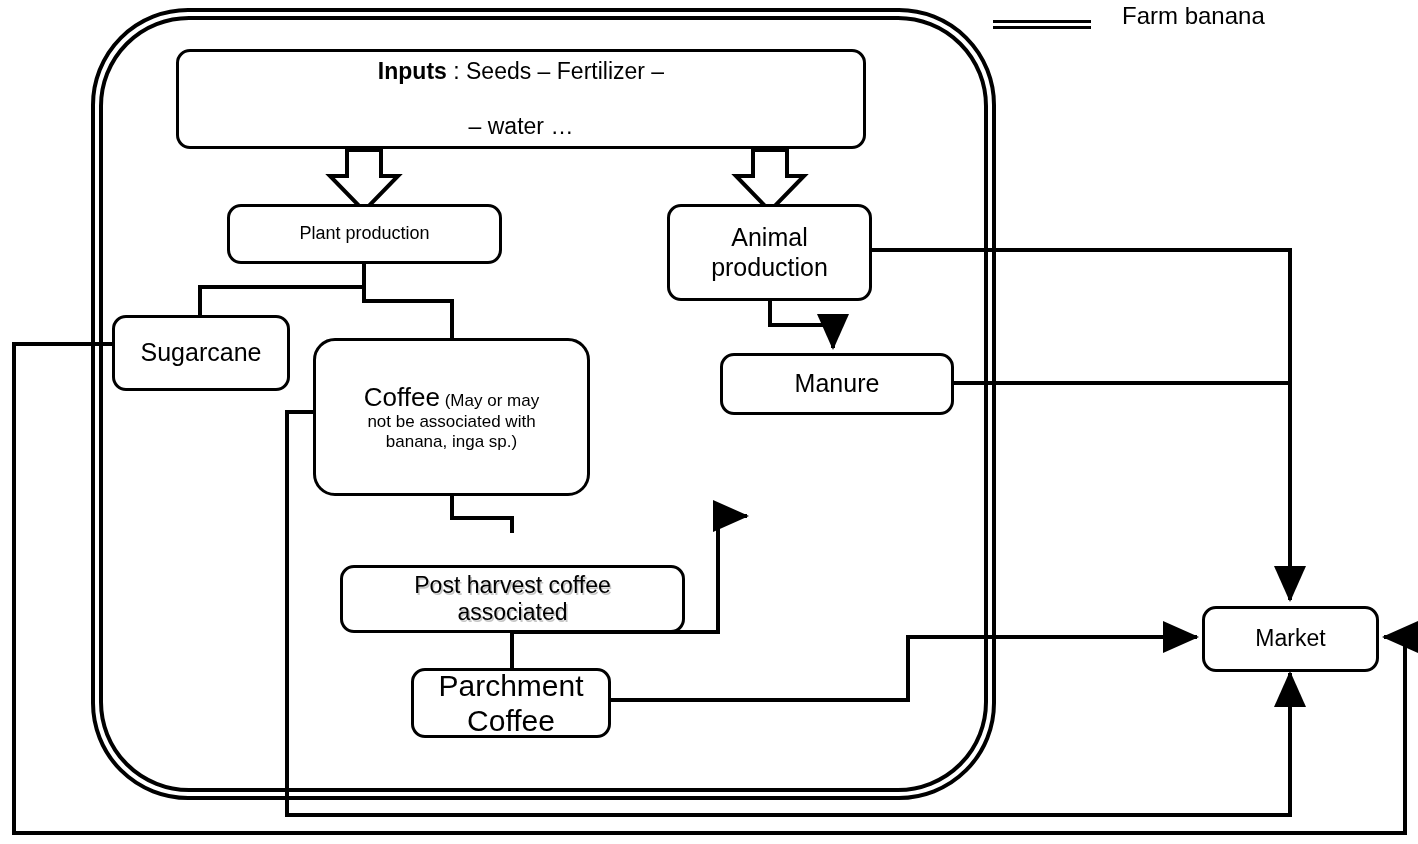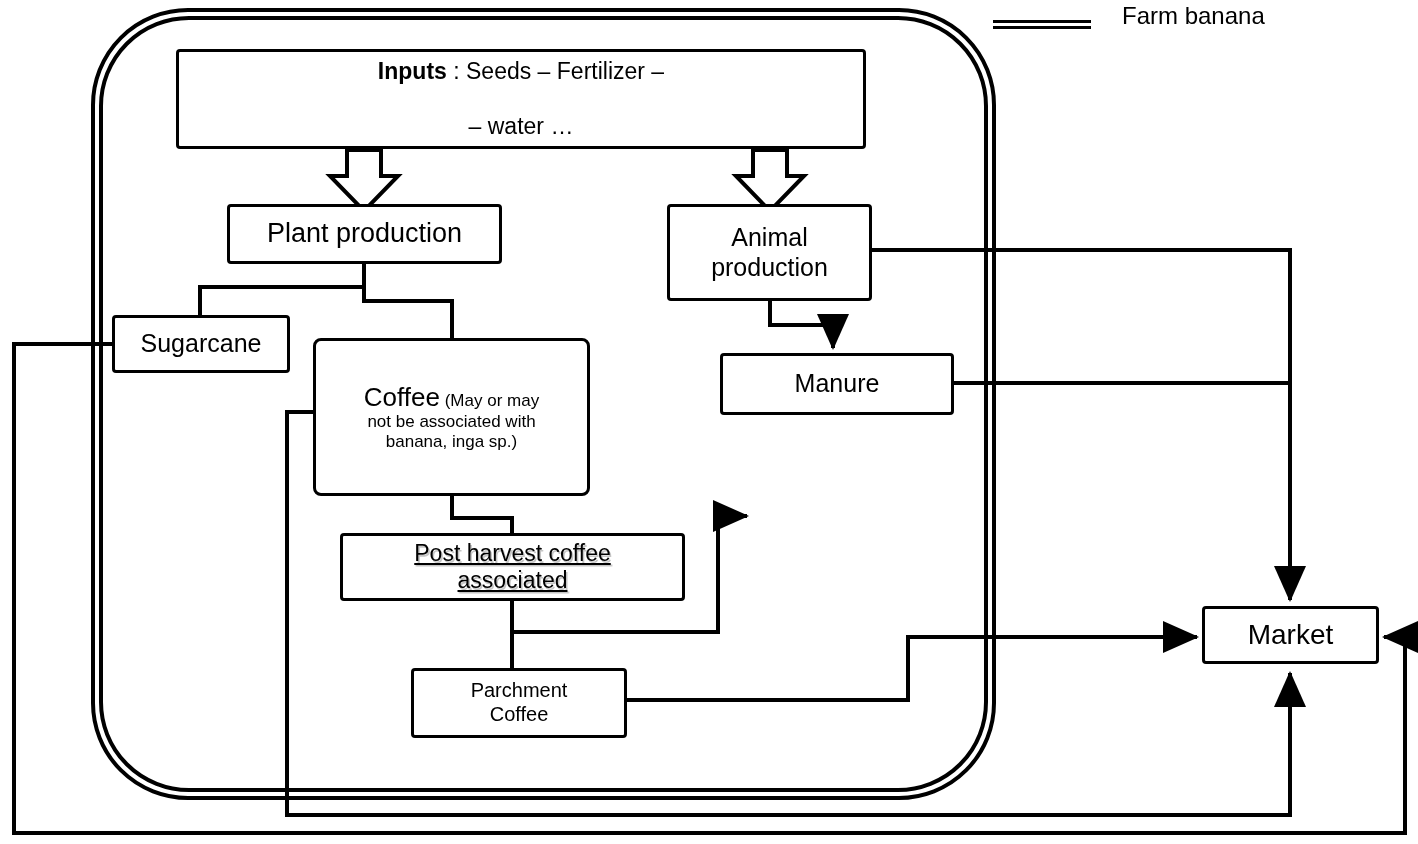--- a/index.html
+++ b/index.html
@@ -1,37 +1,37 @@
 <!DOCTYPE html>
 <html><head>
 <meta charset="utf-8">
 <style>
   html,body{margin:0;padding:0;background:#ffffff;}
   body{font-family:"Liberation Sans",sans-serif;color:#000;}
   #stage{position:relative;width:1418px;height:844px;background:#fff;overflow:hidden;}
   #svg-layer{position:absolute;left:0;top:0;width:1418px;height:844px;}
 
   .node{position:absolute;box-sizing:border-box;background:#fff;
-        border:3px solid #000;border-radius:4px;
+        border:3px solid #000;border-radius:14px;
         display:flex;align-items:center;justify-content:center;text-align:center;
         line-height:1.18;}
   .node span{display:block;width:100%;padding:0 6px;}
 
   #node-inputs{left:176px;top:49px;width:690px;height:100px;font-size:23px;}
   #node-inputs b{font-weight:bold;}
-  #node-plant{left:227px;top:204px;width:275px;height:60px;font-size:27px;}
+  #node-plant{left:227px;top:204px;width:275px;height:60px;font-size:18px;}
   #node-animal{left:667px;top:204px;width:205px;height:97px;font-size:25px;}
-  #node-sugarcane{left:112px;top:315px;width:178px;height:58px;font-size:25px;}
-  #node-coffee{left:313px;top:338px;width:277px;height:158px;font-size:17px;border-radius:8px;}
+  #node-sugarcane{left:112px;top:315px;width:178px;height:76px;font-size:25px;}
+  #node-coffee{left:313px;top:338px;width:277px;height:158px;font-size:17px;border-radius:22px;}
   #node-manure{left:720px;top:353px;width:234px;height:62px;font-size:25px;}
   #node-waste{left:752px;top:486px;width:211px;height:61px;font-size:25px;}
-  #node-post{left:340px;top:533px;width:345px;height:68px;font-size:23px;
-             text-shadow:1.5px 1.5px 0 rgba(150,150,150,.55);text-decoration:underline;}
-  #node-parch{left:411px;top:668px;width:216px;height:70px;font-size:20px;}
-  #node-market{left:1202px;top:606px;width:177px;height:58px;font-size:28px;}
+  #node-post{left:340px;top:565px;width:345px;height:68px;font-size:23px;
+             text-shadow:1.5px 1.5px 0 rgba(150,150,150,.55);}
+  #node-parch{left:411px;top:668px;width:200px;height:70px;font-size:30px;}
+  #node-market{left:1202px;top:606px;width:177px;height:66px;font-size:23px;}
 
   .coffee-big{font-size:26px;}
   .coffee-small{font-size:17px;}
   .coffee-italic{}
 
   #legend{position:absolute;left:1122px;top:2px;font-size:24px;white-space:nowrap;}
   #legend-line{position:absolute;left:993px;top:20px;width:98px;height:9px;}
   #legend-line i{display:block;position:absolute;left:0;width:98px;height:3px;background:#000;}
   #legend-line i.a{top:0;}
   #legend-line i.b{top:6px;}

